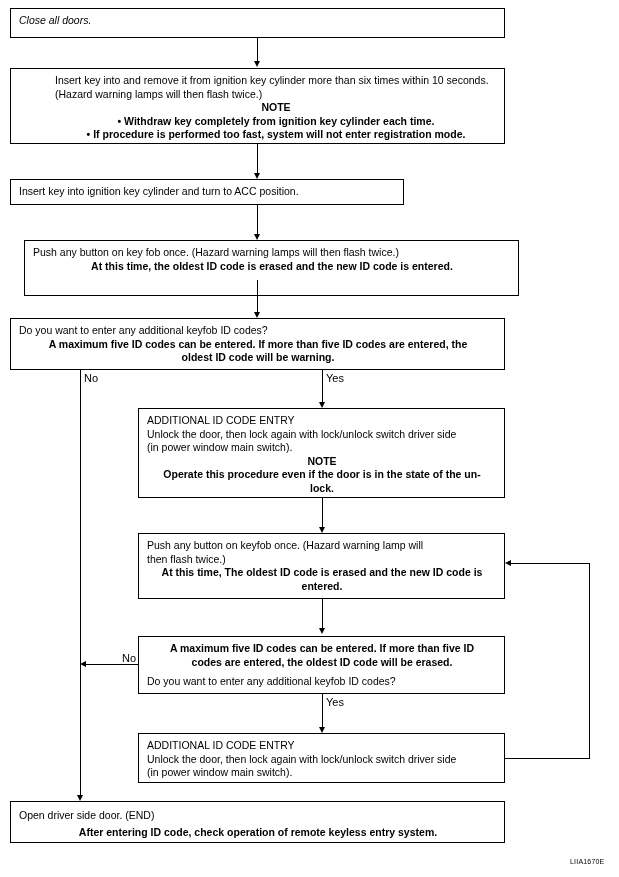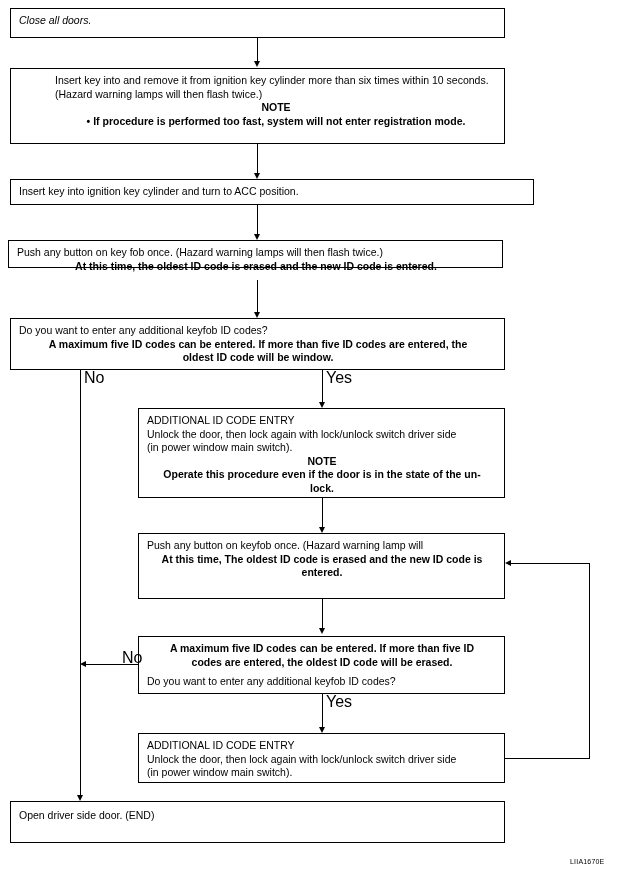--- a/index.html
+++ b/index.html
@@ -57,21 +57,21 @@
   .arr-l {
     position: absolute;
     width: 0; height: 0;
     border-top: 3.5px solid transparent;
     border-bottom: 3.5px solid transparent;
     border-right: 6px solid #000000;
   }
   
   .elabel {
     position: absolute;
-    font-size: 16px;
+    font-size: 11px;
     line-height: 12px;
     color: #000000;
     white-space: nowrap;
   }
   
   .figid {
     position: absolute;
     font-size: 7px;
     letter-spacing: .2px;
     color: #000000;
@@ -87,45 +87,46 @@
     <div class="ln">Close all doors.</div>
   </div>
 
   <div class="vline" style="left:257px; top:38px; height:25px;"></div>
   <div class="arr-d" style="left:254px; top:61px;"></div>
 
   <div class="box" style="left:10px; top:68px; width:495px; height:76px;padding-left:44px;">
     <div class="ln">Insert key into and remove it from ignition key cylinder more than six times within 10 seconds.</div>
     <div class="ln">(Hazard warning lamps will then flash twice.)</div>
     <div class="ln b">NOTE</div>
+    <div class="ln b">• Withdraw key completely from ignition key cylinder each time.</div>
     <div class="ln b">• If procedure is performed too fast, system will not enter registration mode.</div>
   </div>
 
   <div class="vline" style="left:257px; top:144px; height:33px;"></div>
   <div class="arr-d" style="left:254px; top:173px;"></div>
 
-  <div class="box" style="left:10px; top:179px; width:524px; height:26px;">
+  <div class="box" style="left:10px; top:179px; width:394px; height:26px;">
     <div class="ln">Insert key into ignition key cylinder and turn to ACC position.</div>
   </div>
 
   <div class="vline" style="left:257px; top:205px; height:33px;"></div>
   <div class="arr-d" style="left:254px; top:234px;"></div>
 
-  <div class="box" style="left:8px; top:240px; width:495px; height:28px;">
+  <div class="box" style="left:24px; top:240px; width:495px; height:56px;">
     <div class="ln">Push any button on key fob once. (Hazard warning lamps will then flash twice.)</div>
     <div class="ln b">At this time, the oldest ID code is erased and the new ID code is entered.</div>
   </div>
 
   <div class="vline" style="left:257px; top:280px; height:36px;"></div>
   <div class="arr-d" style="left:254px; top:312px;"></div>
 
   <div class="box" style="left:10px; top:318px; width:495px; height:52px;">
     <div class="ln">Do you want to enter any additional keyfob ID codes?</div>
     <div class="ln b">A  maximum five ID codes can be entered. If more than five ID codes are entered, the</div>
-    <div class="ln b">oldest ID code will be window.</div>
+    <div class="ln b">oldest ID code will be warning.</div>
   </div>
 
   <div class="vline" style="left:80px; top:370px; height:429px;"></div>
   <div class="arr-d" style="left:77px; top:795px;"></div>
   <div class="elabel" style="left:84px; top:372px;">No</div>
 
   <div class="vline" style="left:322px; top:370px; height:36px;"></div>
   <div class="arr-d" style="left:319px; top:402px;"></div>
   <div class="elabel" style="left:326px; top:372px;">Yes</div>
 
@@ -136,20 +137,21 @@
     <div class="ln b">NOTE</div>
     <div class="ln b">Operate this procedure even if the door is in the state of the un-</div>
     <div class="ln b">lock.</div>
   </div>
 
   <div class="vline" style="left:322px; top:498px; height:33px;"></div>
   <div class="arr-d" style="left:319px; top:527px;"></div>
 
   <div class="box" style="left:138px; top:533px; width:367px; height:66px;">
     <div class="ln">Push any button on keyfob once. (Hazard warning lamp will</div>
+    <div class="ln">then flash twice.)</div>
     <div class="ln b">At this time, The oldest ID code is erased and the new ID code is</div>
     <div class="ln b">entered.</div>
   </div>
 
   <div class="vline" style="left:322px; top:599px; height:33px;"></div>
   <div class="arr-d" style="left:319px; top:628px;"></div>
 
   <div class="box" style="left:138px; top:636px; width:367px; height:58px;">
     <div class="ln b">A  maximum five ID codes can be entered. If more than five ID</div>
     <div class="ln b">codes are entered, the oldest ID code will be erased.</div>
@@ -171,17 +173,18 @@
     <div class="ln">(in power window main switch).</div>
   </div>
 
   <div class="hline" style="left:505px; top:758px; width:85px;"></div>
   <div class="vline" style="left:589px; top:563px; height:196px;"></div>
   <div class="hline" style="left:508px; top:563px; width:82px;"></div>
   <div class="arr-l" style="left:505px; top:560px;"></div>
 
   <div class="box" style="left:10px; top:801px; width:495px; height:42px; padding-top:7px;">
     <div class="ln">Open driver side door. (END)</div>
+    <div class="ln b" style="margin-top:3px;">After entering ID code, check operation of remote keyless entry system.</div>
   </div>
 
   <div class="figid" style="left:570px; top:858px;">LIIA1670E</div>
 
 </div>
 
 </body></html>

